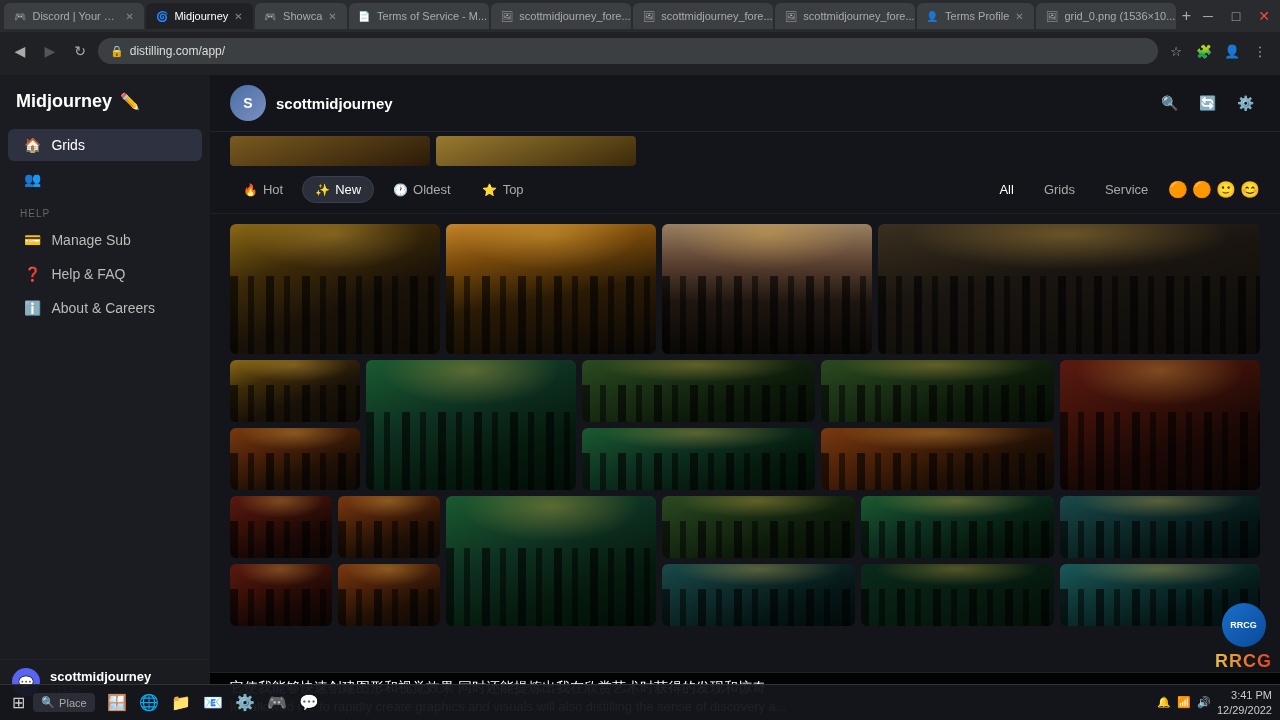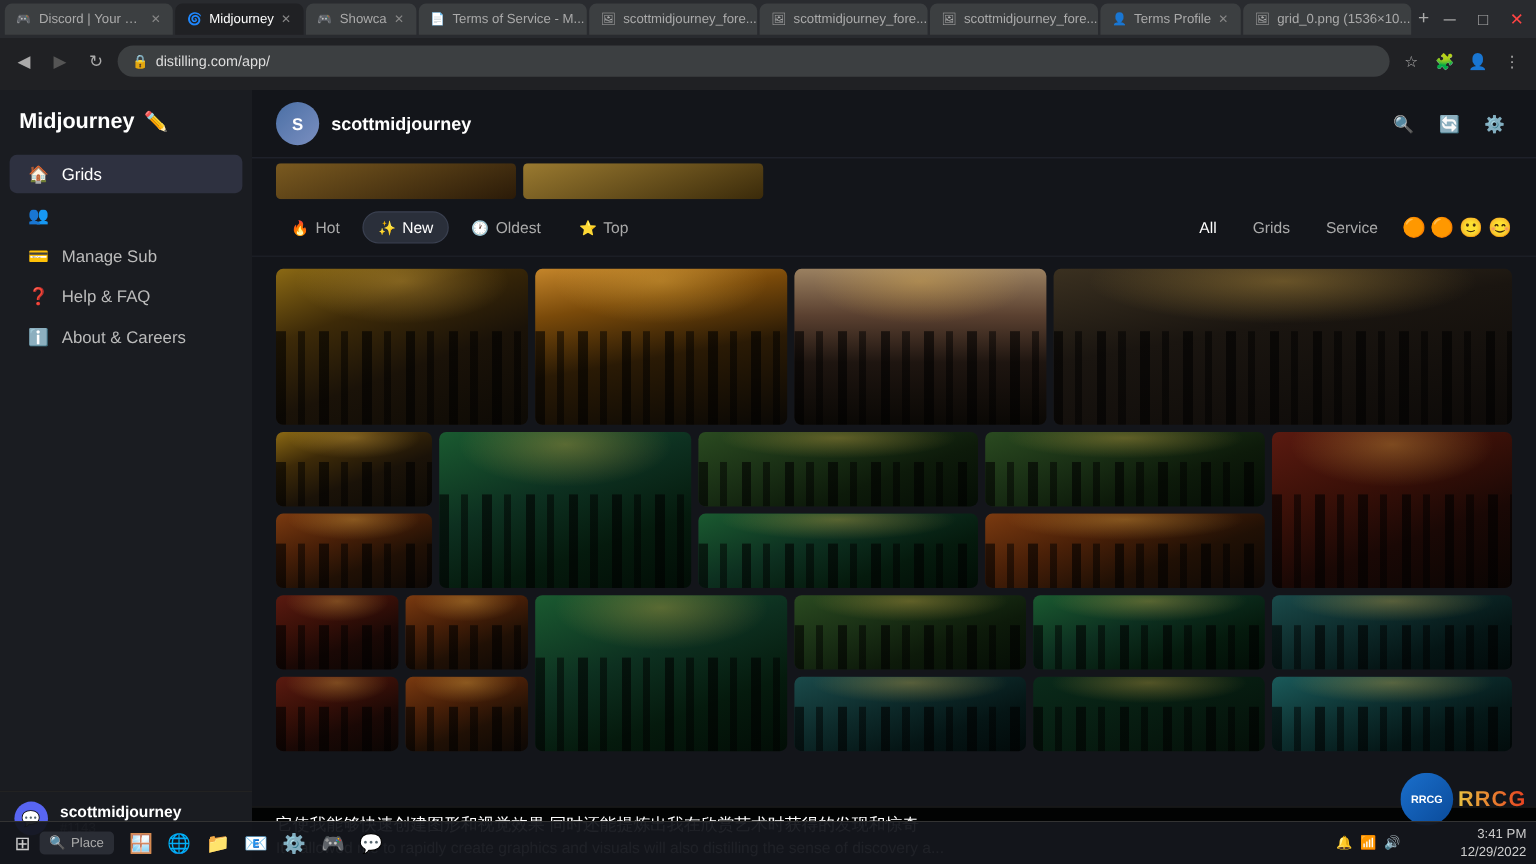--- a/index.html
+++ b/index.html
@@ -297,28 +297,29 @@
     .taskbar-start { font-size: 16px; padding: 4px; cursor:pointer; }
     .taskbar-search {
       display:flex;align-items:center;gap:4px;
       background:#2a2d35;border-radius:4px;
       padding:3px 8px;font-size:11px;color:#aaa;cursor:pointer;
     }
     .taskbar-icons { display:flex;gap:2px;margin-left:4px; }
     .taskbar-icon { width:30px;height:30px;display:flex;align-items:center;justify-content:center;font-size:16px;cursor:pointer;border-radius:4px; }
     .taskbar-right { margin-left:auto;display:flex;align-items:center;gap:6px;font-size:11px;color:#ccc; }
     .taskbar-time { text-align:right; }
-    .taskbar-time div { line-height:1.3;margin-left:44px; }
+    .taskbar-time div { line-height:1.3; }
 
     
     .watermark {
       position: fixed;
-      bottom: 32px; right: 8px;
+      bottom: 48px; right: 8px;
       display: flex; align-items: center; gap: 4px;
       z-index: 90;
+      flex-direction: column;
     }
     .watermark-circle {
       width: 44px; height: 44px;
       border-radius: 50%;
       background: linear-gradient(135deg, #1a6fcc, #0a4a99);
       display:flex;align-items:center;justify-content:center;
       font-size:9px;color:#fff;font-weight:bold;text-align:center;
       line-height:1.2;
     }
     .watermark-text {
@@ -413,20 +414,21 @@
     </div>
 
     <div class="sidebar-nav-item active">
       <span class="sidebar-nav-icon">🏠</span>
       <span>Grids</span>
     </div>
     <div class="sidebar-nav-item">
       <span class="sidebar-nav-icon">👥</span>
     </div>
 
+    <div class="sidebar-section-label">HELP</div>
 
     <div class="sidebar-nav-item">
       <span class="sidebar-nav-icon">💳</span>
       <span>Manage Sub</span>
     </div>
     <div class="sidebar-nav-item">
       <span class="sidebar-nav-icon">❓</span>
       <span>Help &amp; FAQ</span>
     </div>
     <div class="sidebar-nav-item">

